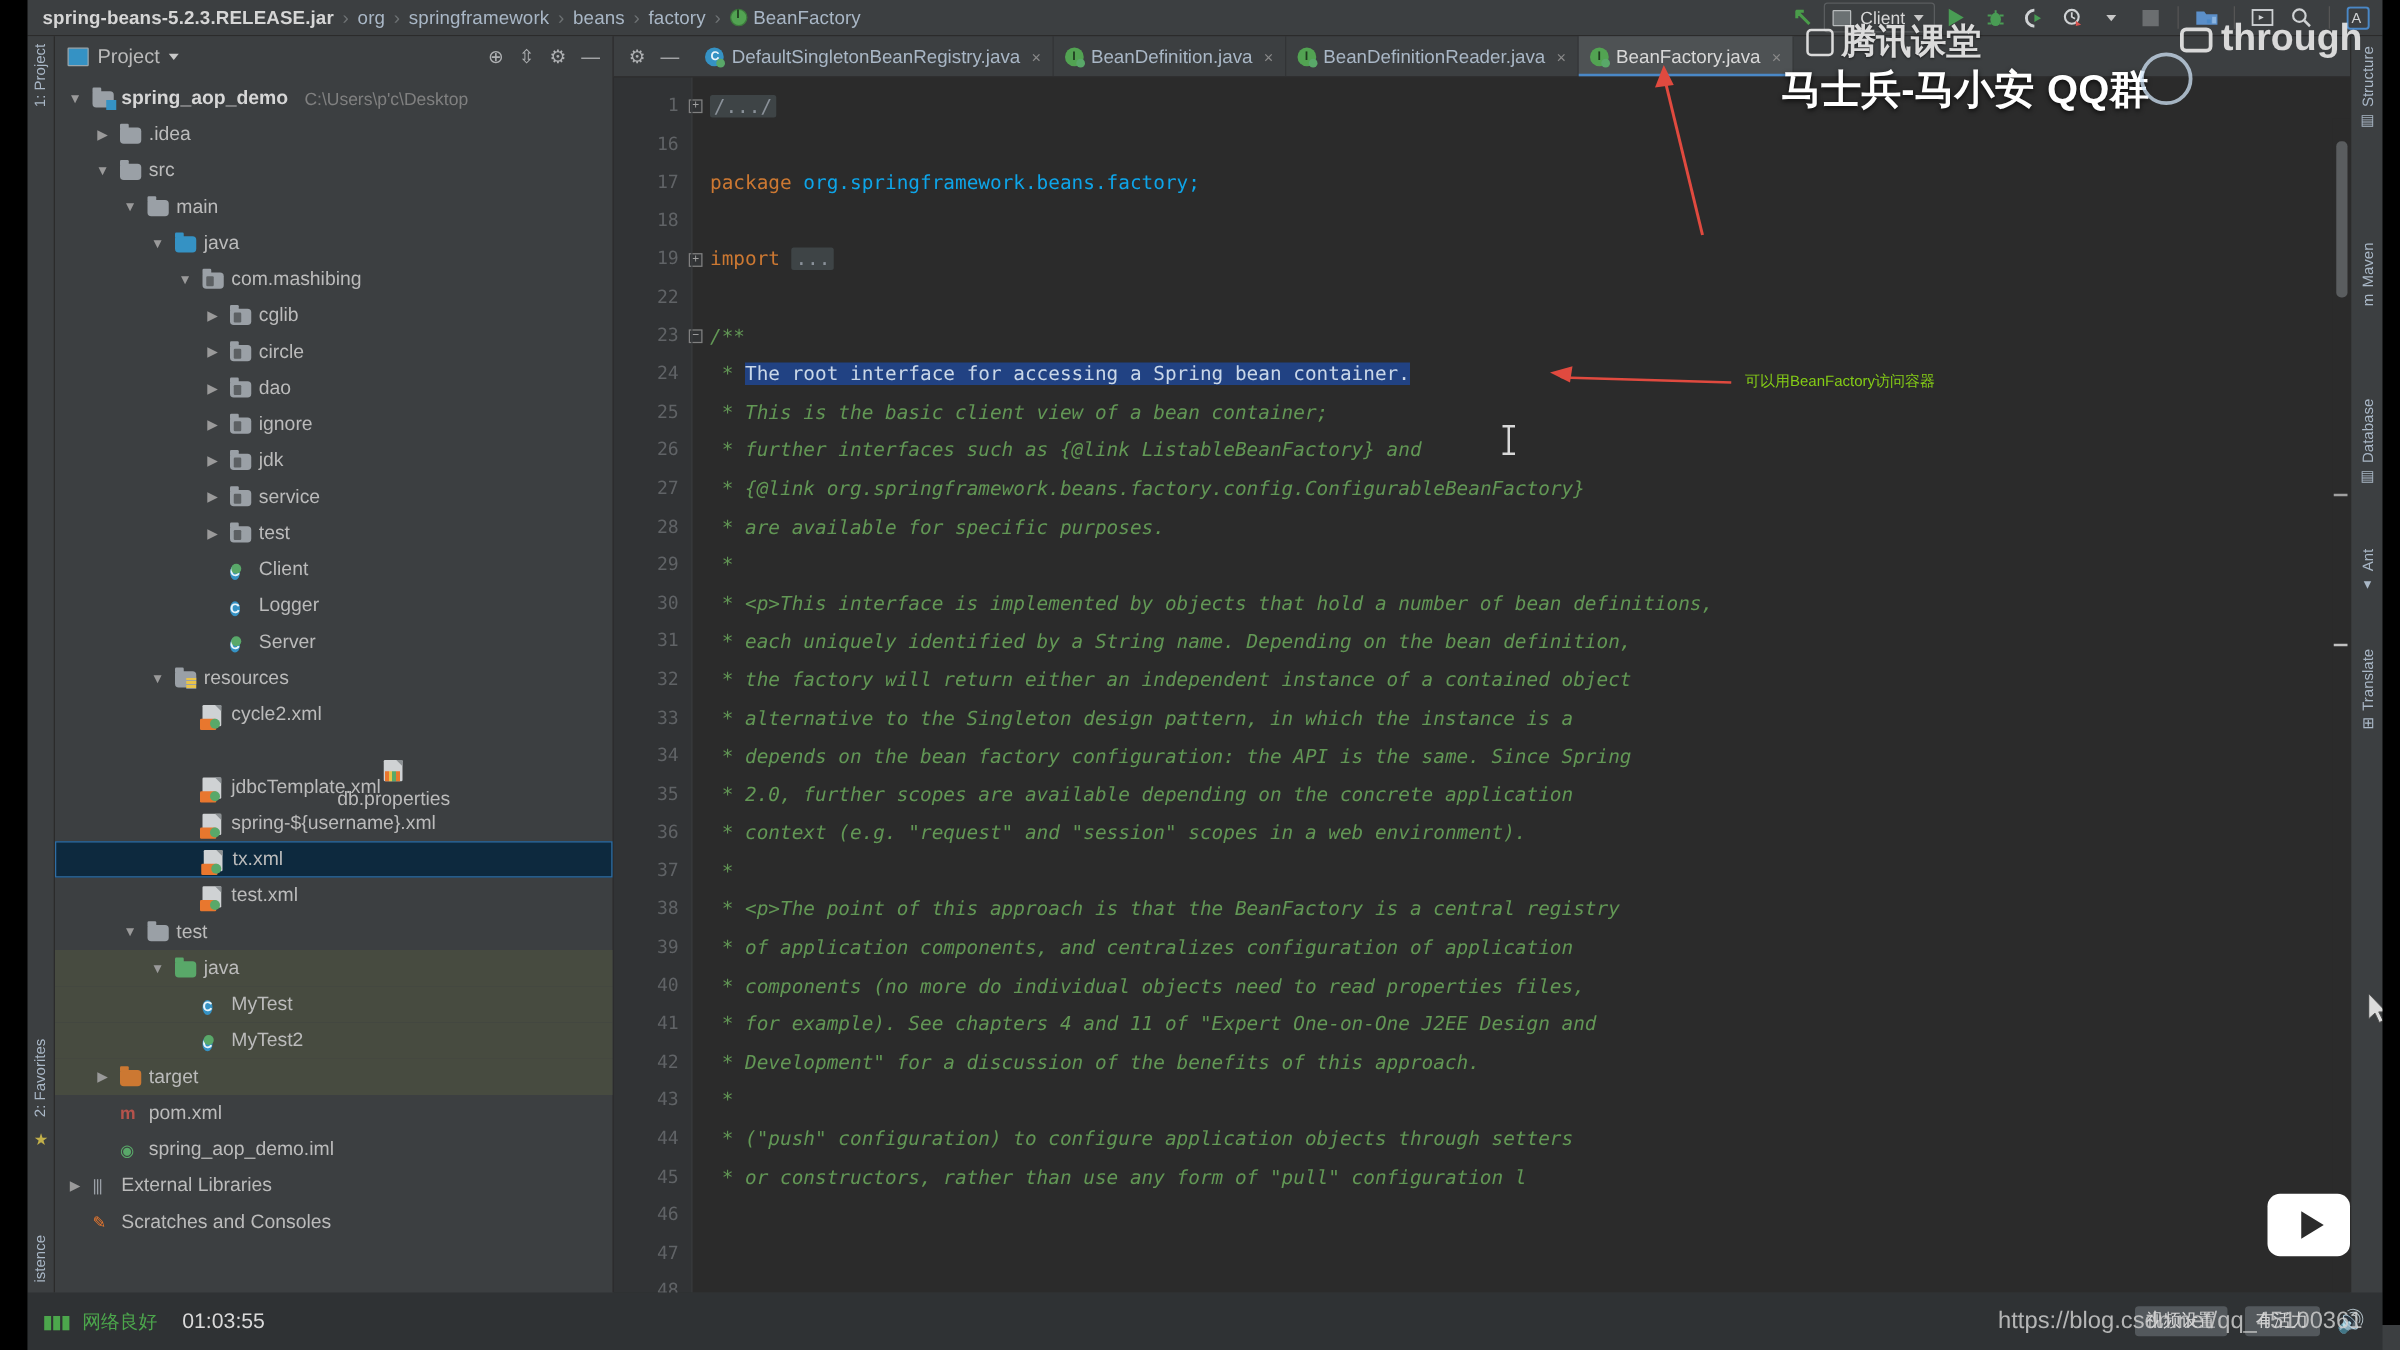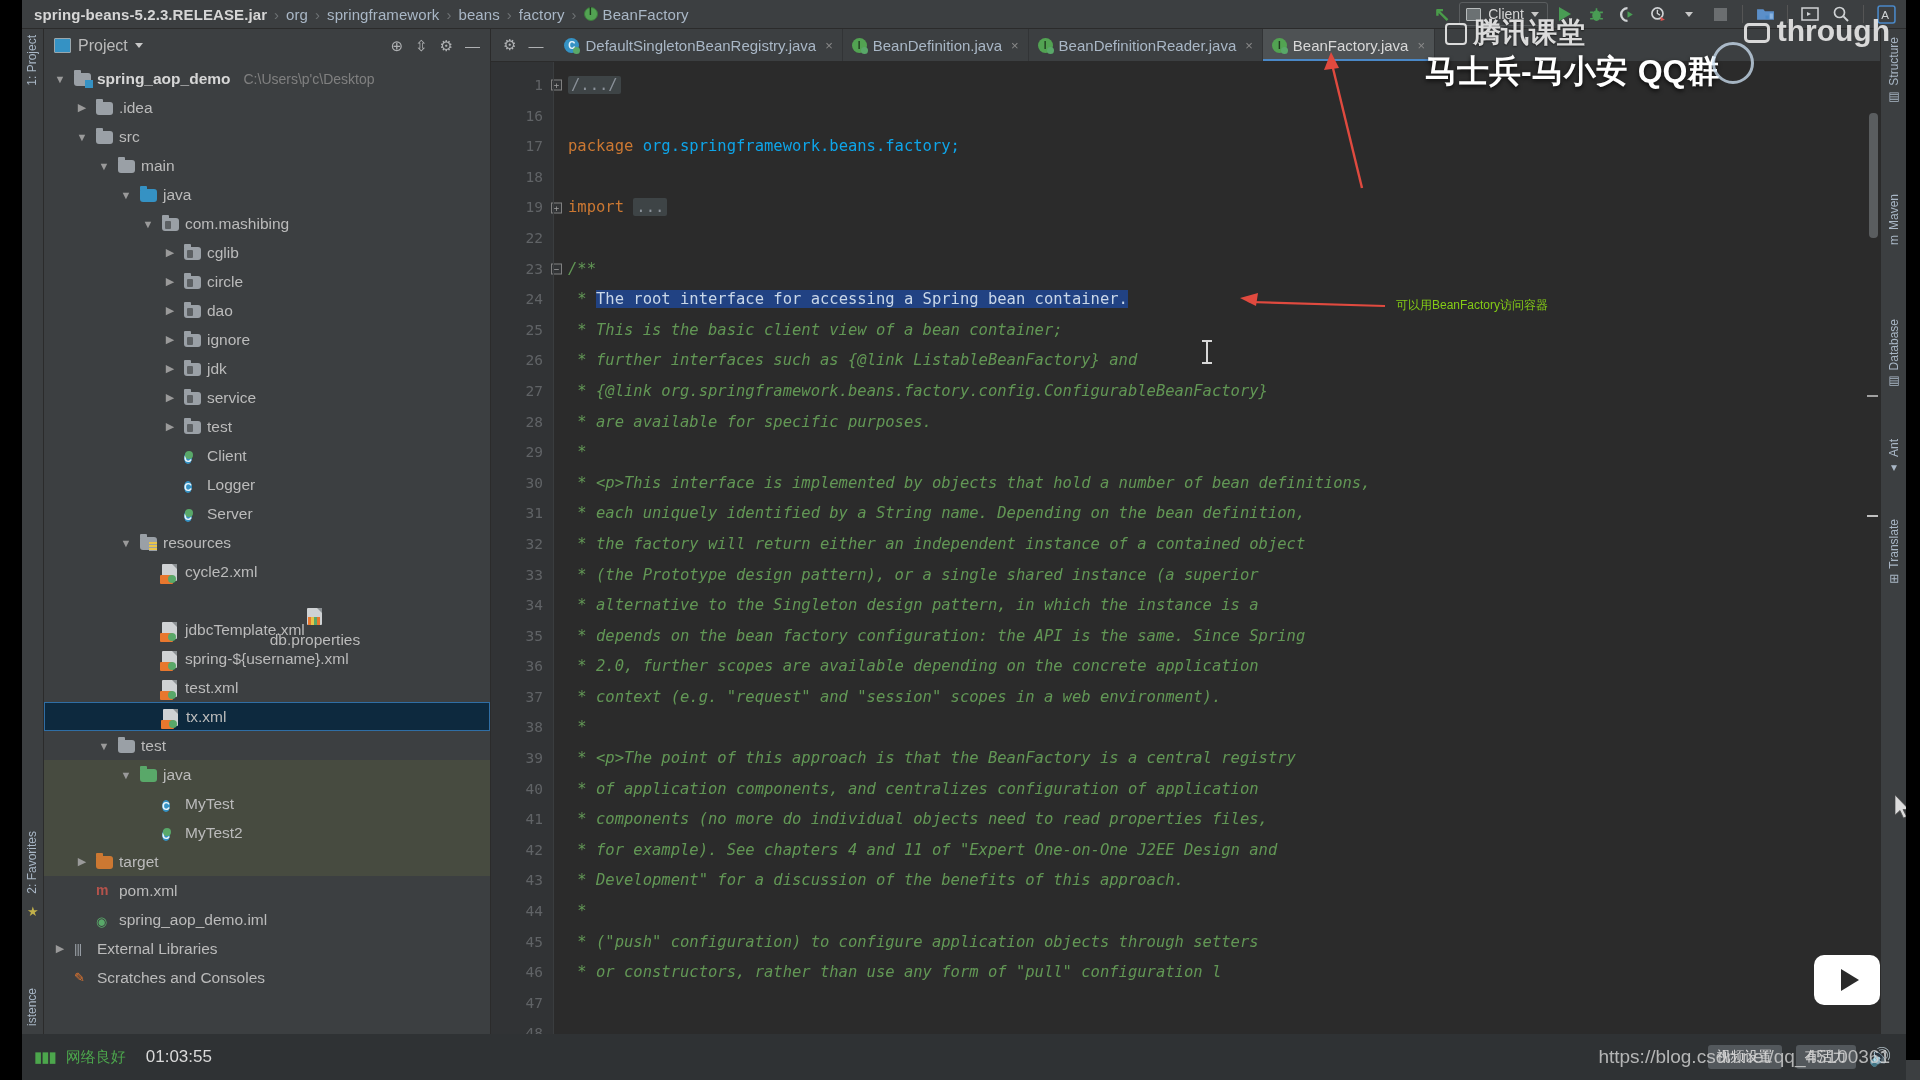--- a/index.html
+++ b/index.html
@@ -534,29 +534,29 @@
         <div class="tree-row" style="padding-left: 96px;">
           <span class="tw empty">▶</span>
           <span class="ico"><span class="ico-xml" style="position: relative; display: inline-block;"><span class="dot"></span></span></span>
           <span>jdbcTemplate.xml</span>
         </div>
         <div class="tree-row" style="padding-left: 96px;">
           <span class="tw empty">▶</span>
           <span class="ico"><span class="ico-xml" style="position: relative; display: inline-block;"><span class="dot"></span></span></span>
           <span>spring-${username}.xml</span>
         </div>
+        <div class="tree-row selected" style="padding-left: 96px;">
+          <span class="tw empty">▶</span>
+          <span class="ico"><span class="ico-xml" style="position: relative; display: inline-block;"><span class="dot"></span></span></span>
+          <span>tx.xml</span>
+        </div>
         <div class="tree-row" style="padding-left: 96px;">
           <span class="tw empty">▶</span>
           <span class="ico"><span class="ico-xml" style="position: relative; display: inline-block;"><span class="dot"></span></span></span>
           <span>test.xml</span>
-        </div>
-        <div class="tree-row selected" style="padding-left: 96px;">
-          <span class="tw empty">▶</span>
-          <span class="ico"><span class="ico-xml" style="position: relative; display: inline-block;"><span class="dot"></span></span></span>
-          <span>tx.xml</span>
         </div>
         <div class="tree-row" style="padding-left: 52px;">
           <span class="tw">▼</span>
           <span class="ico">
             <span class="ico-folder" style="position: absolute; left: 0px; top: 2px; width: 17px; height: 13px;"></span>
           </span>
           <span>test</span>
         </div>
         <div class="tree-row testsrc" style="padding-left: 74px;">
           <span class="tw">▼</span>
@@ -683,21 +683,20 @@
           <div class="cl"><span class="cmt">/**</span></div>
           <div class="cl"><span class="cmt"> * </span><span class="sel">The root interface for accessing a Spring bean container.</span></div>
           <div class="cl"><span class="cmt"> * This is the basic client view of a bean container;</span></div>
           <div class="cl"><span class="cmt"> * further interfaces such as {</span><span class="link-tag">@link</span><span class="cmt"> ListableBeanFactory} and</span></div>
           <div class="cl"><span class="cmt"> * {</span><span class="link-tag">@link</span><span class="cmt"> org.springframework.beans.factory.config.ConfigurableBeanFactory}</span></div>
           <div class="cl"><span class="cmt"> * are available for specific purposes.</span></div>
           <div class="cl"><span class="cmt"> *</span></div>
           <div class="cl"><span class="cmt"> * &lt;p&gt;This interface is implemented by objects that hold a number of bean definitions,</span></div>
           <div class="cl"><span class="cmt"> * each uniquely identified by a String name. Depending on the bean definition,</span></div>
           <div class="cl"><span class="cmt"> * the factory will return either an independent instance of a contained object</span></div>
-          <div class="cl"><span class="cmt"> * (the Prototype design pattern), or a single shared instance (a superior</span></div>
           <div class="cl"><span class="cmt"> * alternative to the Singleton design pattern, in which the instance is a</span></div>
           <div class="cl"><span class="cmt"> * depends on the bean factory configuration: the API is the same. Since Spring</span></div>
           <div class="cl"><span class="cmt"> * 2.0, further scopes are available depending on the concrete application</span></div>
           <div class="cl"><span class="cmt"> * context (e.g. "request" and "session" scopes in a web environment).</span></div>
           <div class="cl"><span class="cmt"> *</span></div>
           <div class="cl"><span class="cmt"> * &lt;p&gt;The point of this approach is that the BeanFactory is a central registry</span></div>
           <div class="cl"><span class="cmt"> * of application components, and centralizes configuration of application</span></div>
           <div class="cl"><span class="cmt"> * components (no more do individual objects need to read properties files,</span></div>
           <div class="cl"><span class="cmt"> * for example). See chapters 4 and 11 of "Expert One-on-One J2EE Design and</span></div>
           <div class="cl"><span class="cmt"> * Development" for a discussion of the benefits of this approach.</span></div>

